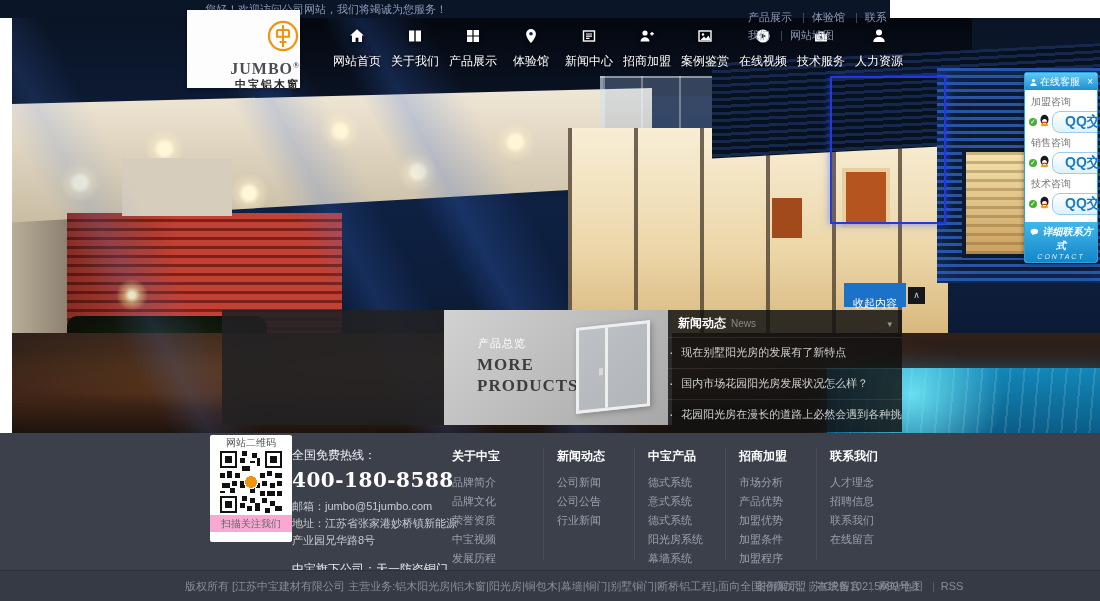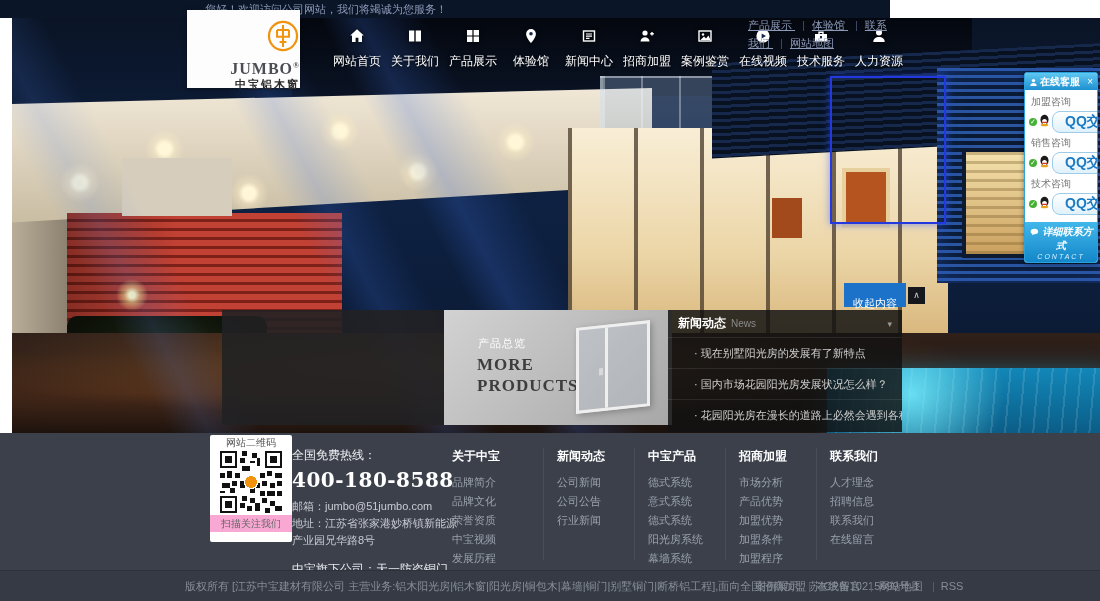--- a/index.html
+++ b/index.html
@@ -3,21 +3,21 @@
 <meta charset="utf-8">
 <style>
   * { margin:0; padding:0; box-sizing:border-box; }
   html,body { width:1100px; height:601px; }
   body { font-family:"Liberation Sans","DejaVu Sans",sans-serif; background:#fff; overflow:hidden; }
   .page { position:relative; width:1100px; height:601px; overflow:hidden; }
 
   
   .topbar { position:absolute; left:0; top:0; width:890px; height:18px; background:#0a1528; color:#8d9ab8; font-size:11px; line-height:18px; z-index:30; }
   .topbar .welcome { position:absolute; left:205px; top:0; }
-  .topbar .tlinks { position:absolute; left:748px; top:16px;text-decoration:underline; }
+  .topbar .tlinks { position:absolute; left:748px; top:8px; }
   .topbar .tlinks span { cursor:pointer; }
   .topbar .tlinks span + span::before { content:"|"; margin:0 7px; color:#44506e; }
 
   
   .hero { position:absolute; left:12px; top:18px; width:1100px; height:415px; overflow:hidden; background:#0a1426; z-index:1; }
   .hero > div { position:absolute; }
   .sky { inset:0; background:linear-gradient(180deg,#0a1426 0%,#0e2142 45%,#0c1c38 72%,#0a1322 100%); }
   .beams { inset:0; background:
       linear-gradient(62deg, transparent 30%, rgba(60,110,220,.20) 33%, transparent 37%),
       linear-gradient(62deg, transparent 40%, rgba(60,110,220,.24) 43%, transparent 48%),
@@ -108,28 +108,28 @@
   .win { position:absolute; right:22px; top:14px; width:74px; height:86px; transform:skewY(-6deg);
       border:3px solid #efefef; background:rgba(190,200,215,.30); box-shadow:2px 2px 6px rgba(0,0,0,.25); }
   .win::before { content:""; position:absolute; left:26px; top:0; width:3px; height:100%; background:#efefef; }
   .win::after { content:""; position:absolute; left:20px; top:40px; width:4px; height:7px; background:#d9d9d9; }
 
   .news-panel { position:absolute; left:656px; top:292px; width:234px; height:122px; background:rgba(18,18,18,.84); z-index:5; }
   .news-head { height:27px; display:flex; align-items:center; padding:0 10px; }
   .news-head .ntitle { color:#fff; font-size:12px; font-weight:bold; }
   .news-head .nsub { color:#8a8a8a; font-size:10px; margin-left:5px; }
   .news-head .ncaret { margin-left:auto; color:#9a9a9a; font-size:9px; cursor:pointer; }
-  .news-item { height:31px; line-height:31px; border-top:1px solid rgba(255,255,255,.09); color:#cfcfcf; font-size:11px; padding:0 26px; white-space:nowrap; overflow:hidden; cursor:pointer; }
+  .news-item { height:31px; line-height:31px; border-top:1px solid rgba(255,255,255,.09); color:#cfcfcf; font-size:11px; padding:0 0; white-space:nowrap; overflow:hidden; cursor:pointer;font-family:Liberation Mono, monospace; }
   .news-item::before { content:"· "; color:#cfcfcf; }
 
   
   .qq { position:absolute; left:1024px; top:72px; width:74px; z-index:40; background:#fff; border:1px solid #2aa3dc; border-radius:3px; overflow:hidden; box-shadow:0 1px 5px rgba(0,0,0,.4); }
   .qq-head { height:17px; background:linear-gradient(180deg,#5fc8f2,#1e8fd0); display:flex; align-items:center; padding:0 4px; }
   .qq-head .qicon svg { width:9px; height:9px; }
-  .qq-head .qtitle { color:#fff; font-size:10px; font-weight:bold; margin-left:2px; }
+  .qq-head .qtitle { color:#fff; font-size:10px; font-weight:normal; margin-left:2px; }
   .qq-head .qclose { margin-left:auto; color:#fff; font-size:10px; line-height:10px; cursor:pointer; }
   .qq-body { padding:3px 4px 4px; }
   .qq-group { margin-bottom:3px; }
   .qq-label { font-size:10px; color:#777; margin:2px 0 2px 2px; }
   .qq-row { display:flex; align-items:center; cursor:pointer; }
   .qq-check { width:8px; height:8px; border-radius:50%; background:#45b035; color:#fff; font-size:7px; line-height:8px; text-align:center; flex:0 0 auto; }
   .qq-penguin { margin:0 1px; flex:0 0 auto; }
   .qq-penguin svg { width:13px; height:13px; }
   .qq-chip { border:1px solid #9ecbe8; border-radius:8px; background:linear-gradient(180deg,#ffffff,#dff1fb); color:#1a7bc4; font-size:14px; font-weight:bold; padding:1px 12px; white-space:nowrap; }
   .qq-foot { background:linear-gradient(180deg,#42b7ea,#1387c9); text-align:center; padding:3px 0 2px; cursor:pointer;font-style:italic; }

